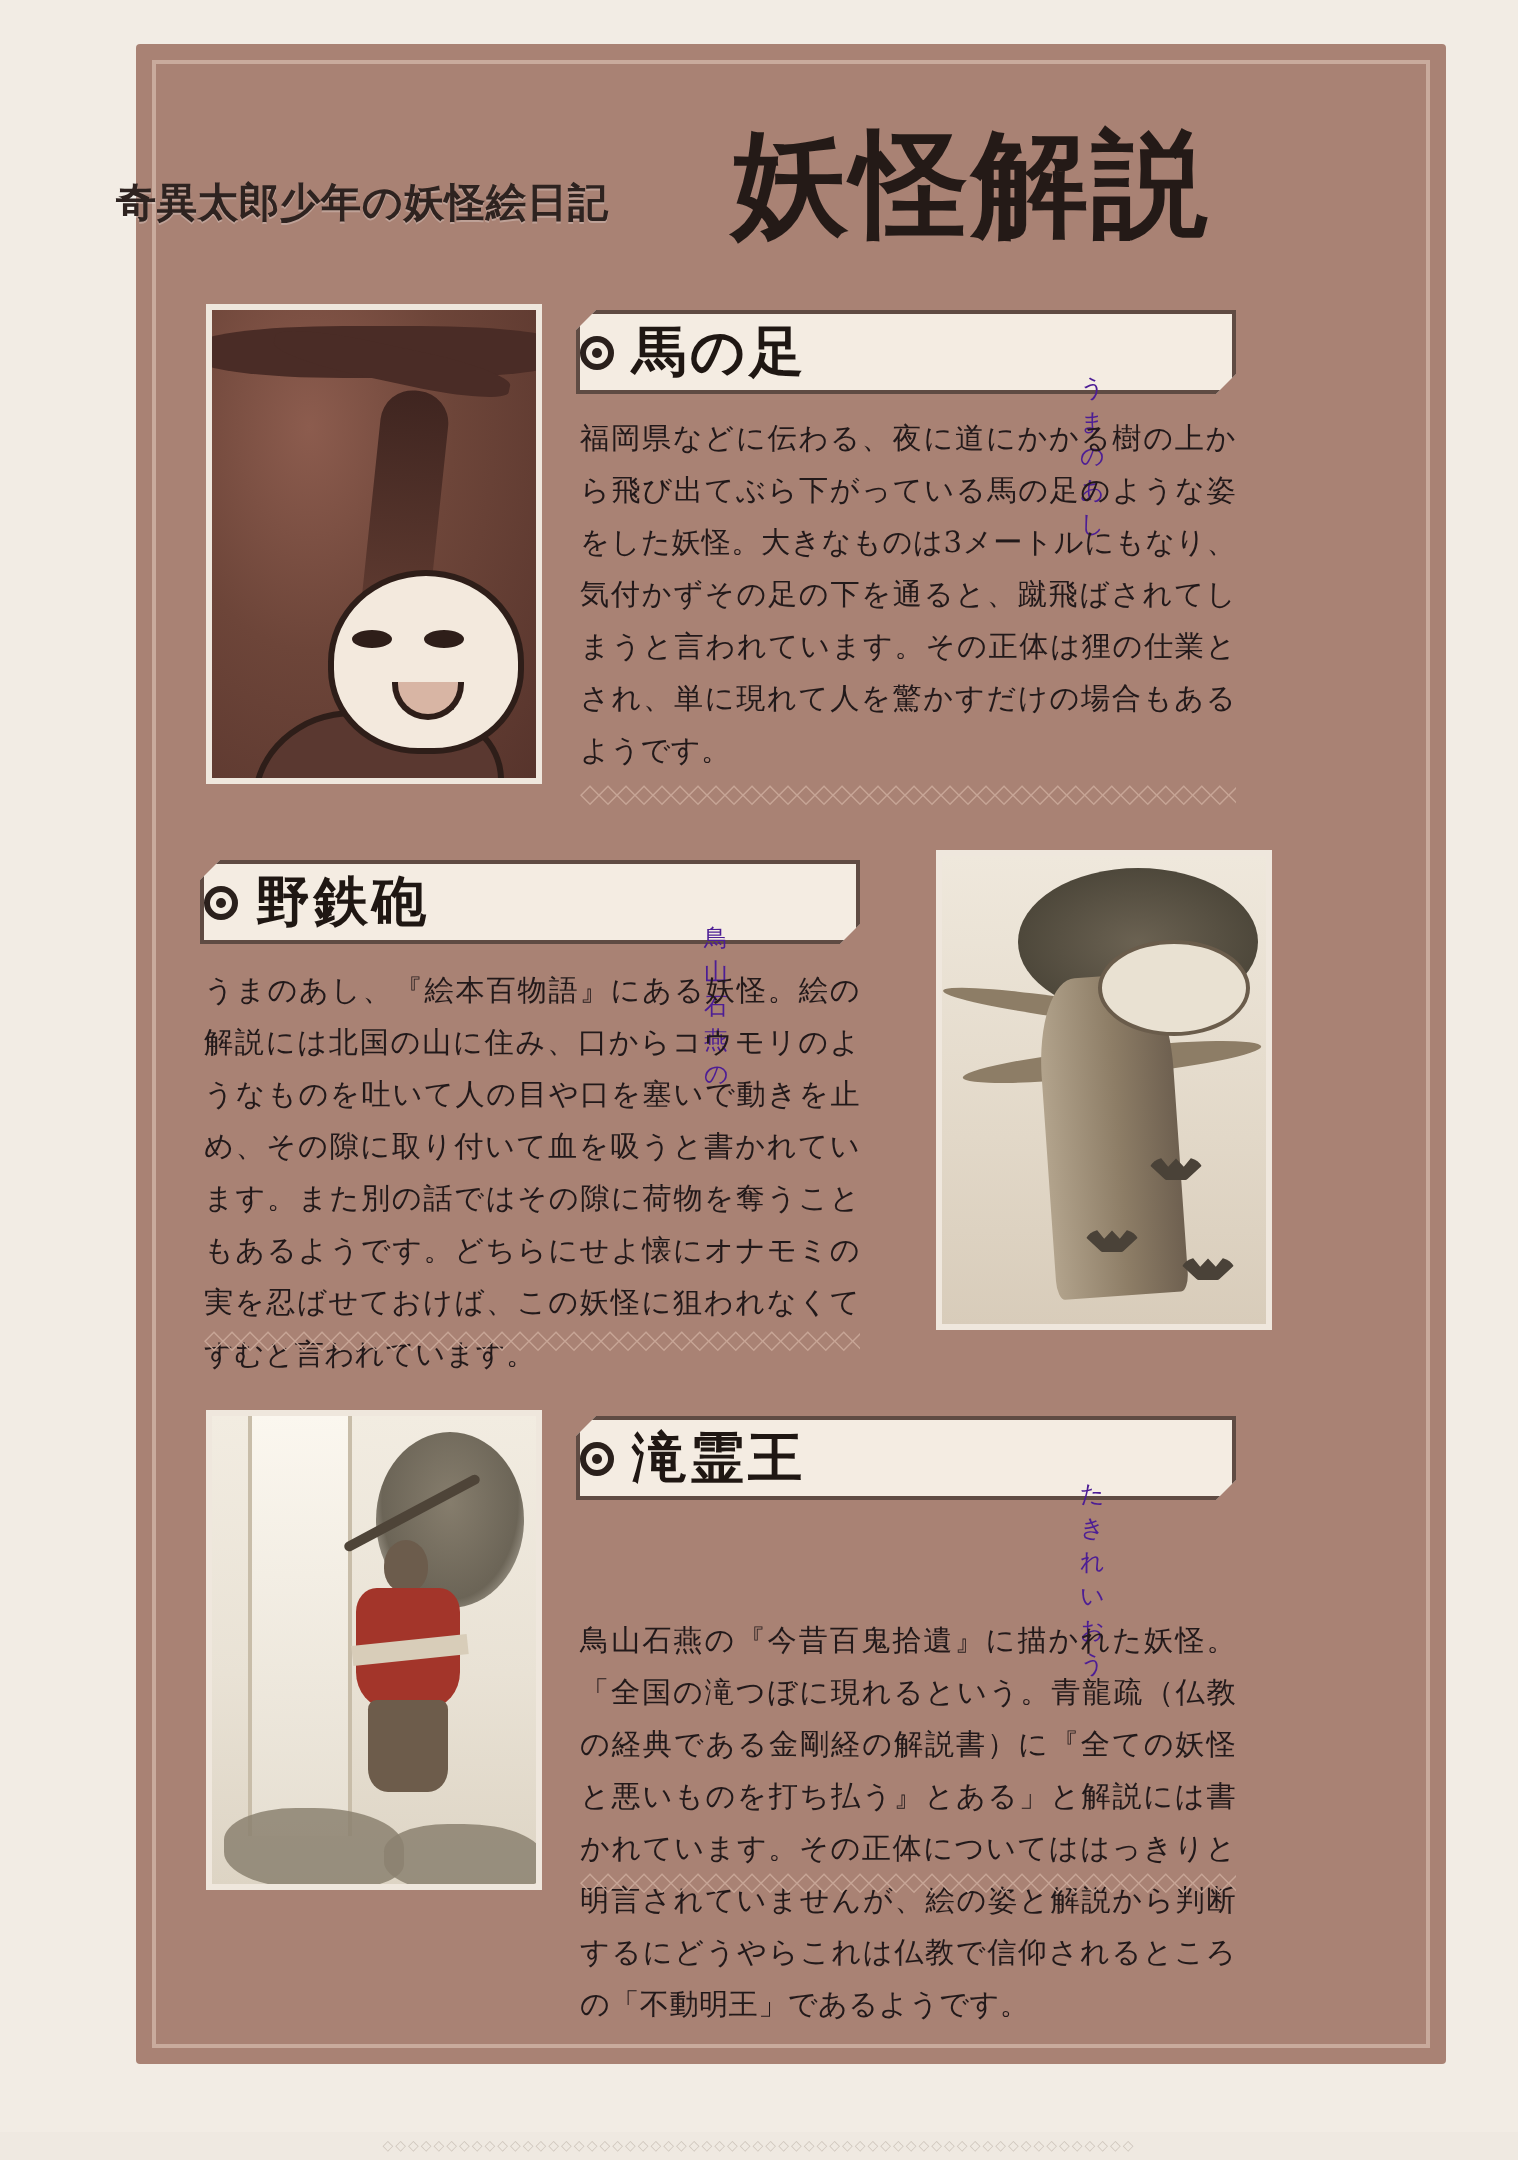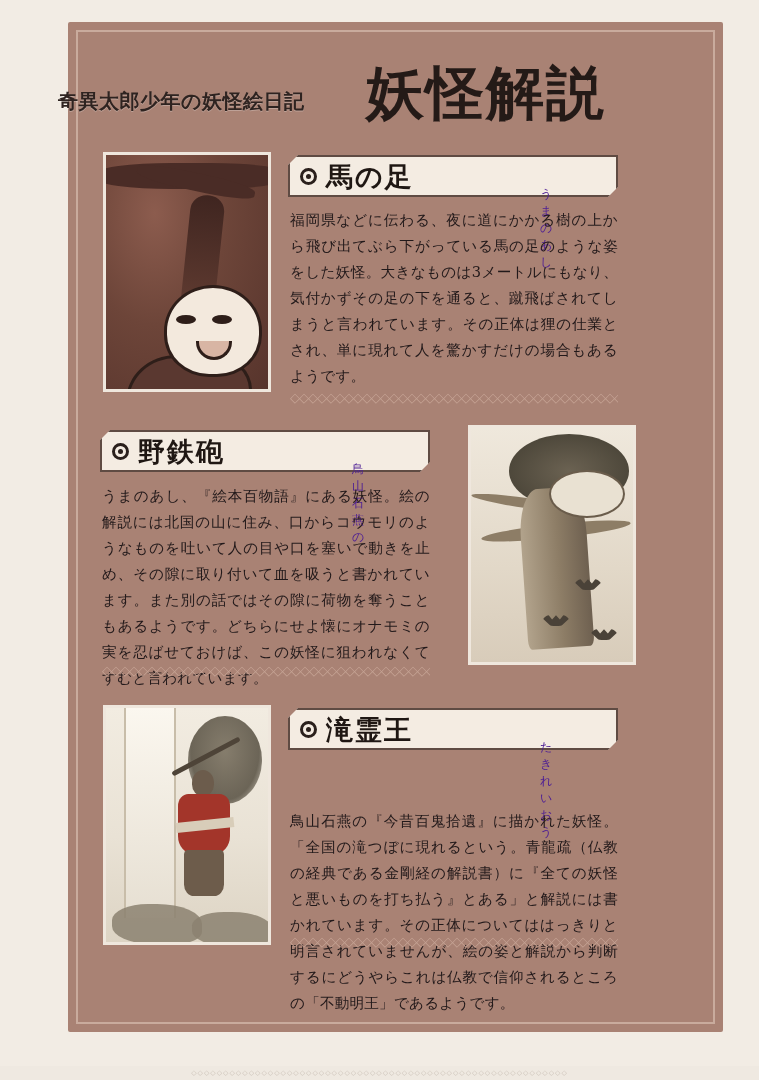--- a/index.html
+++ b/index.html
@@ -60,42 +60,41 @@
   }
   .header-title {
     position: absolute;
     right: 10px;
     top: -4px;
     font-size: 58px;
     line-height: 66px;
     font-weight: bold;
     color: #241a17;
     letter-spacing: 2px;
-    font-family: Liberation Sans, sans-serif;
+    font-family: Liberation Serif, serif;
   }
   
   .entry {
     position: absolute;
   }
   .thumb {
     position: absolute;
     border: 3px solid #efe7dd;
     box-sizing: border-box;
     overflow: hidden;
     background: #6b5850;
   }
   .title-plate {
     position: absolute;
     height: 42px;
     background: #f4ece2;
     border: 2px solid #5f4b43;
     box-sizing: border-box;
     display: flex;
     align-items: center;
-    padding-left: 10px;
     
     clip-path: polygon(0 10px, 10px 0, 100% 0, 100% calc(100% - 10px), calc(100% - 10px) 100%, 0 100%);
   }
   .title-bullet {
     width: 17px;
     height: 17px;
     border-radius: 50%;
     border: 3px solid #2a201c;
     box-sizing: border-box;
     position: relative;

